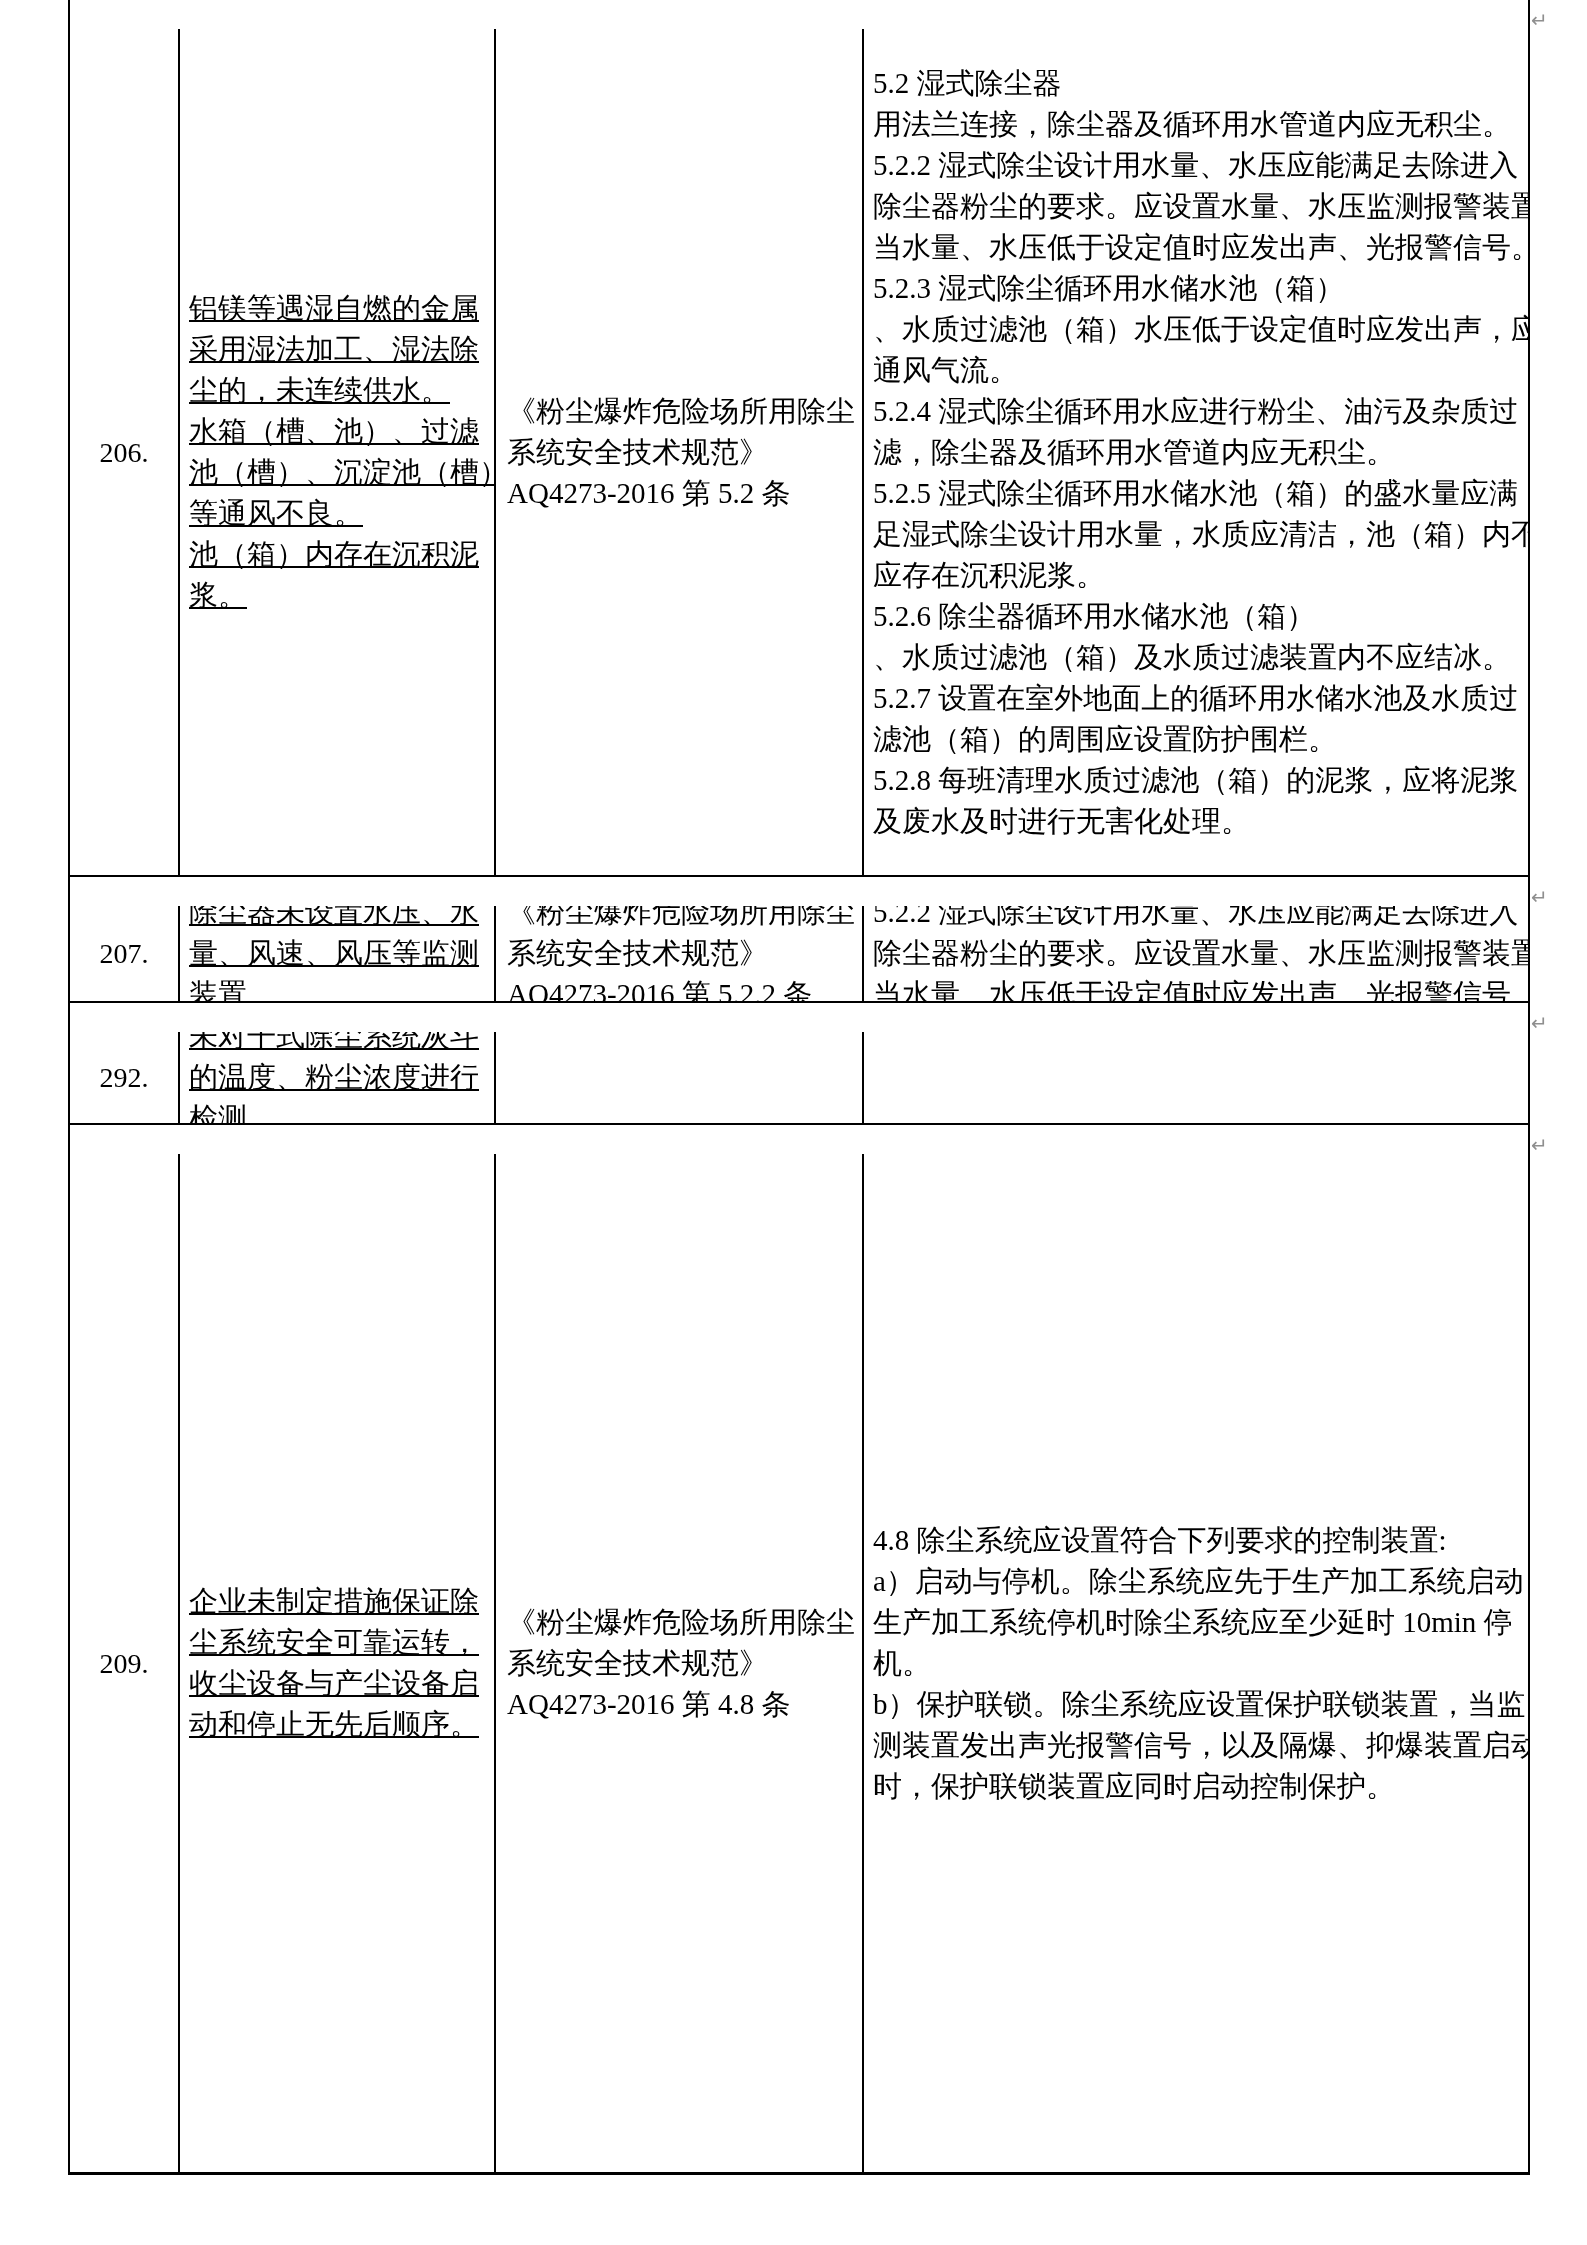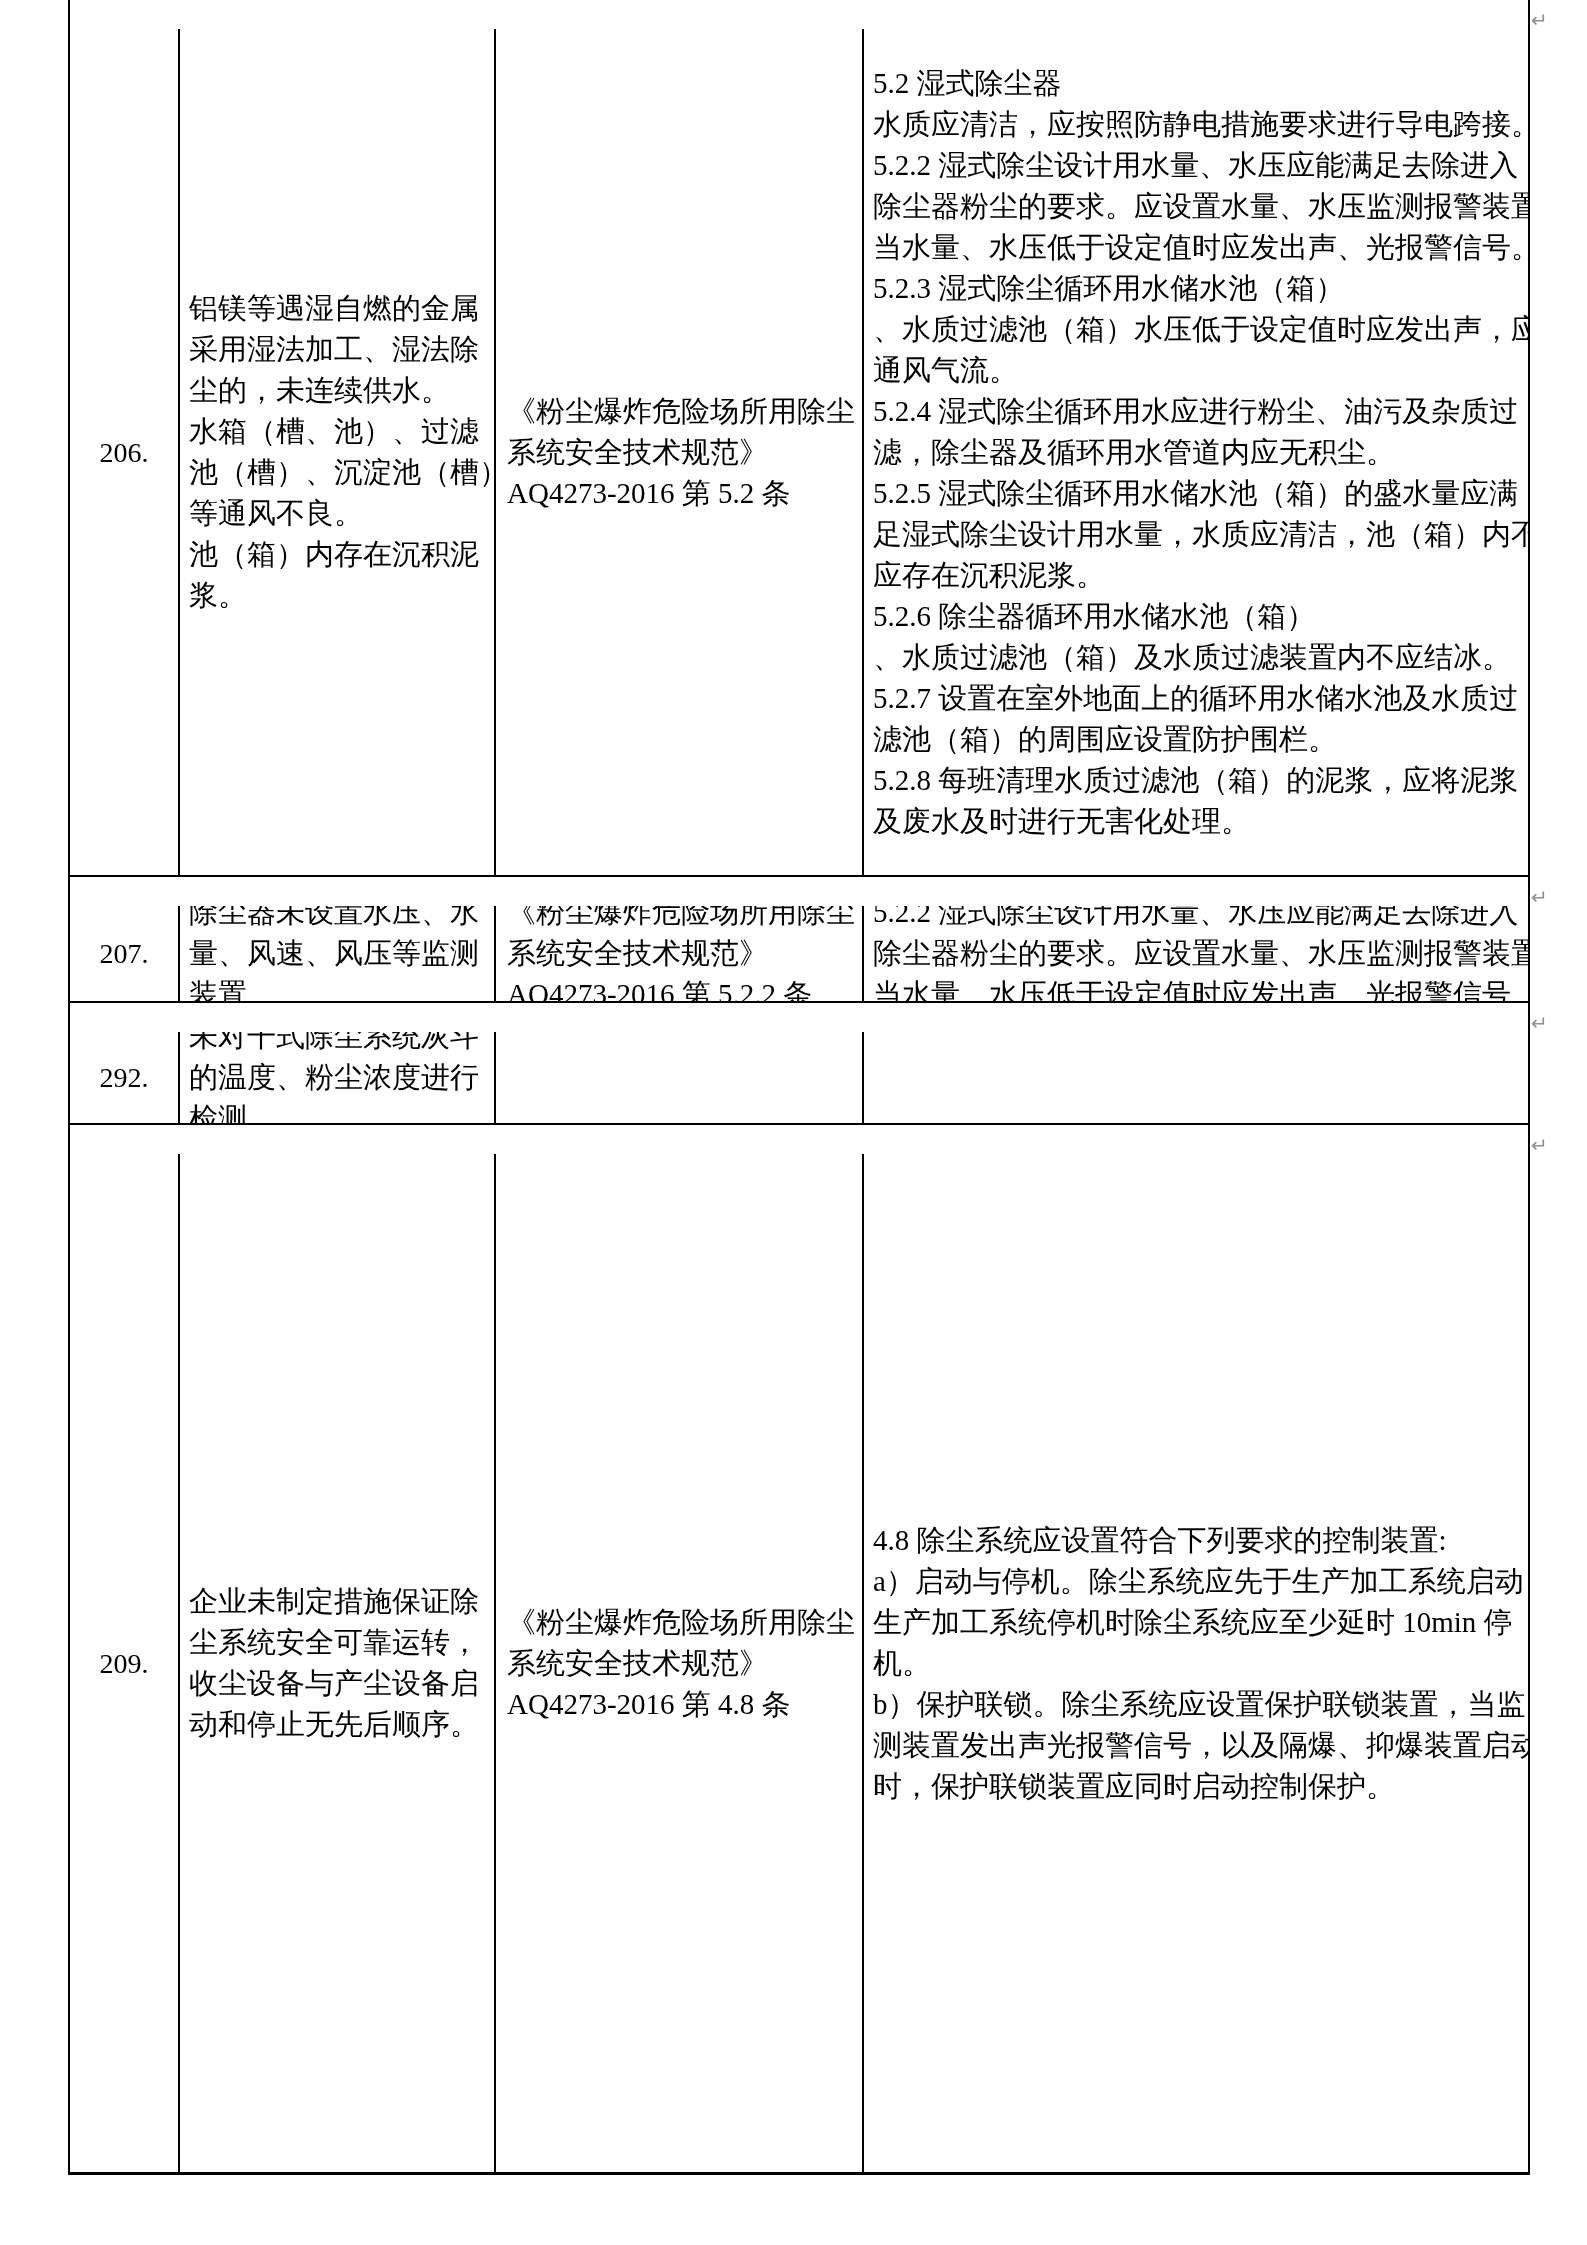--- a/index.html
+++ b/index.html
@@ -26,21 +26,21 @@
   .row:nth-of-type(3){height:122px;}
   .row:nth-of-type(4){height:1049px;}
   .cell{
     box-sizing:border-box;
     display:flex;flex-direction:column;justify-content:center;
     font-size:29px;line-height:41px;
     overflow:hidden;
     margin-top:29px;
   }
   .c1{width:108px;align-items:center;font-size:28px;}
-  .c2{width:316px;border-left:2px solid #000;padding:0 4px 0 9px;}
+  .c2{width:316px;border-left:2px solid #000;padding:0 4px 0 9px;text-decoration:underline;}
   .c3{width:368px;border-left:2px solid #000;padding:0 4px 0 11px;}
   .c4{flex:1;border-left:2px solid #000;padding:0 4px 0 9px;}
   .ln{white-space:nowrap;height:41px;}
   .num{white-space:nowrap;}
   .pmark{
     position:absolute;left:100%;margin-left:3px;top:10px;
     color:#8f8f8f;font-size:20px;line-height:1;
     font-family:"DejaVu Sans","Liberation Sans",sans-serif;
   }
 </style>
@@ -63,21 +63,21 @@
           <div class="ln">池（箱）内存在沉积泥</div>
           <div class="ln">浆。</div>
         </div>
         <div class="cell c3">
           <div class="ln">《粉尘爆炸危险场所用除尘</div>
           <div class="ln">系统安全技术规范》</div>
           <div class="ln">AQ4273-2016 第 5.2 条</div>
         </div>
         <div class="cell c4">
           <div class="ln">5.2 湿式除尘器</div>
-          <div class="ln">水质应清洁，应按照防静电措施要求进行导电跨接。</div>
+          <div class="ln">用法兰连接，除尘器及循环用水管道内应无积尘。</div>
           <div class="ln">5.2.2 湿式除尘设计用水量、水压应能满足去除进入</div>
           <div class="ln">除尘器粉尘的要求。应设置水量、水压监测报警装置，</div>
           <div class="ln">当水量、水压低于设定值时应发出声、光报警信号。</div>
           <div class="ln">5.2.3 湿式除尘循环用水储水池（箱）</div>
           <div class="ln">、水质过滤池（箱）水压低于设定值时应发出声，应有</div>
           <div class="ln">通风气流。</div>
           <div class="ln">5.2.4 湿式除尘循环用水应进行粉尘、油污及杂质过</div>
           <div class="ln">滤，除尘器及循环用水管道内应无积尘。</div>
           <div class="ln">5.2.5 湿式除尘循环用水储水池（箱）的盛水量应满</div>
           <div class="ln">足湿式除尘设计用水量，水质应清洁，池（箱）内不</div>

